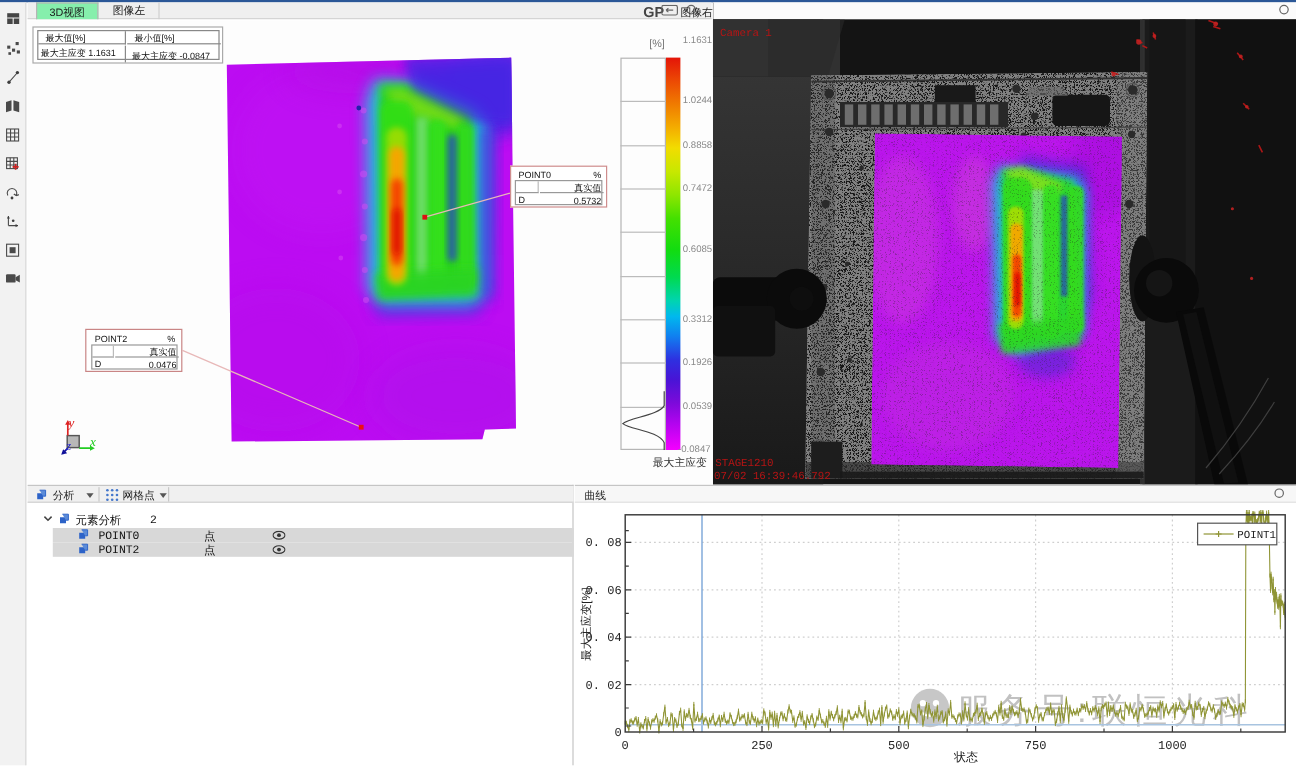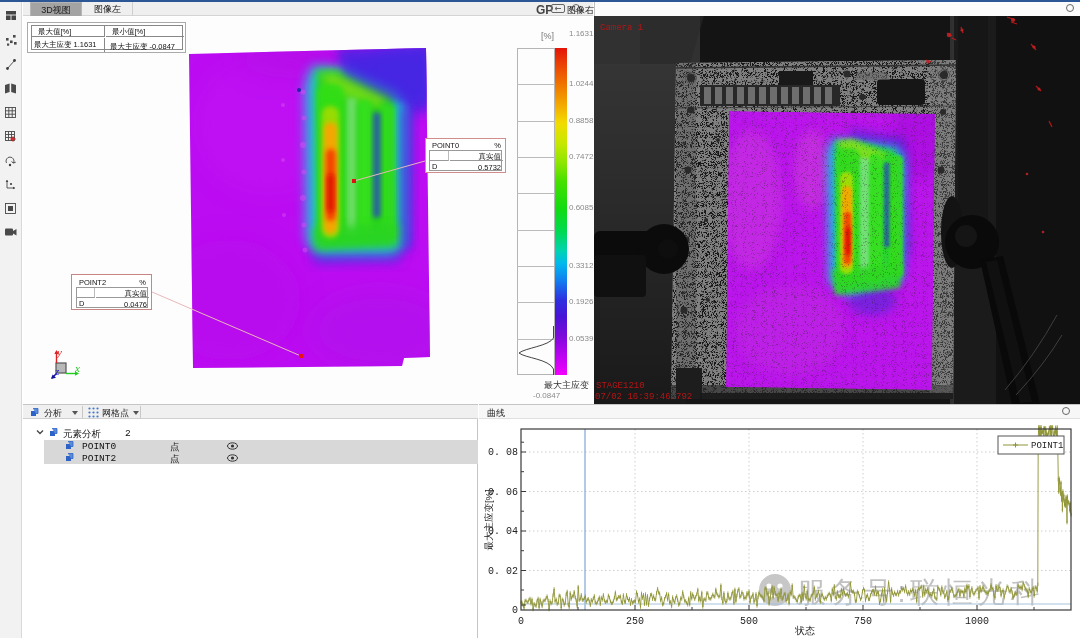--- a/index.html
+++ b/index.html
@@ -79,21 +79,21 @@
       </g>
 
     <g transform="translate(5,225)" fill="#4a4a4a" stroke="none">
         <rect x="0" y="1.5" width="8" height="7" rx="1"></rect>
         <path d="M8,4 l3.5,-2 v6.5 l-3.5,-2 Z"></path>
       </g>
   </g>
 </svg>
 
 <div class="abs" style="left:23px;top:2px;width:570px;height:14px;background:#efefef;border-bottom:1px solid #d4d4d4"></div>
-<div class="abs ttl" style="left:30px;top:2px;width:52px;height:14px;background:#a3a3a3;border:1px solid #b5b5b5;border-bottom:none;text-align:center;line-height:14px">3D视图</div>
+<div class="abs ttl" style="left:30px;top:2px;width:52px;height:14px;background:#86efac;border:1px solid #b5b5b5;border-bottom:none;text-align:center;line-height:14px">3D视图</div>
 <div class="abs ttl" style="left:83px;top:2px;width:50px;height:14px;text-align:center;line-height:14px;border-right:1px solid #cfcfcf">图像左</div>
 <div class="abs" style="left:536px;top:3px;font-size:12px;font-weight:bold;color:#444">GP</div>
 <svg class="abs" style="left:551px;top:4px" width="16" height="10" viewBox="0 0 16 10">
     <rect x="0.5" y="0.5" width="13" height="8" rx="1.5" fill="none" stroke="#666"></rect>
     <path d="M4,4.5 h6 M4,4.5 l2,-1.6 M4,4.5 l2,1.6" stroke="#666" fill="none"></path>
   </svg>
 <div class="abs" style="left:572px;top:4px;width:8px;height:8px;border:1.2px solid #666;border-radius:50%"></div>
 
 <div class="abs" style="left:23px;top:17px;width:570px;height:387px;background:#fdfdfd"></div>
 
@@ -231,21 +231,21 @@
 <div class="abs" style="left:555px;top:48px;width:12px;height:327px;background:linear-gradient(to bottom, #e41408 0.0%, #ec4a04 6.0%, #f07c00 12.0%, #f4ae00 18.0%, #f2dc00 23.0%, #c8e800 29.0%, #8ee600 35.0%, #44e000 41.0%, #12dc10 49.0%, #00da50 56.0%, #00d4b0 62.0%, #00b8ee 66.0%, #1080f0 71.0%, #2e30e0 77.0%, #4814d6 82.0%, #7c0ada 88.0%, #b004ee 93.0%, #f400ff 100.0%)"></div>
 <div class="cbl" style="top:29px;">1.1631</div>
 <div class="cbl" style="top:79px;">1.0244</div>
 <div class="cbl" style="top:116px;">0.8858</div>
 <div class="cbl" style="top:152px;">0.7472</div>
 <div class="cbl" style="top:203px;">0.6085</div>
 <div class="cbl" style="top:225px;margin-left:47px;">0.4699</div>
 <div class="cbl" style="top:261px;">0.3312</div>
 <div class="cbl" style="top:297px;">0.1926</div>
 <div class="cbl" style="top:334px;">0.0539</div>
-<div class="cbl" style="top:370px;left:533px;margin-top:21px;">-0.0847</div>
+<div class="cbl" style="top:370px;left:565px;">-0.0847</div>
 
 <svg class="abs" style="left:517px;top:48px" width="38" height="327" viewBox="0 0 38 327">
   <path d="M36.5,278 L36.5,290 C32,298 8,300 2,305 C8,310 32,311 36.5,321 L36.5,327" fill="none" stroke="#444" stroke-width="1"></path>
 </svg>
 <div class="abs" style="left:544px;top:379px;font-size:9px;color:#333">最大主应变</div>
 
 <div class="abs" style="left:594px;top:2px;width:486px;height:14px;background:#fbfbfb;border-left:1px solid #c0c0c0"></div>
 <div class="abs ttl" style="left:567px;top:4px">图像右</div>
 <div class="abs" style="left:1066px;top:4px;width:8px;height:8px;border:1.2px solid #666;border-radius:50%"></div>
 <svg class="abs" style="left:594px;top:16px" width="486" height="388" viewBox="594 16 486 388">

